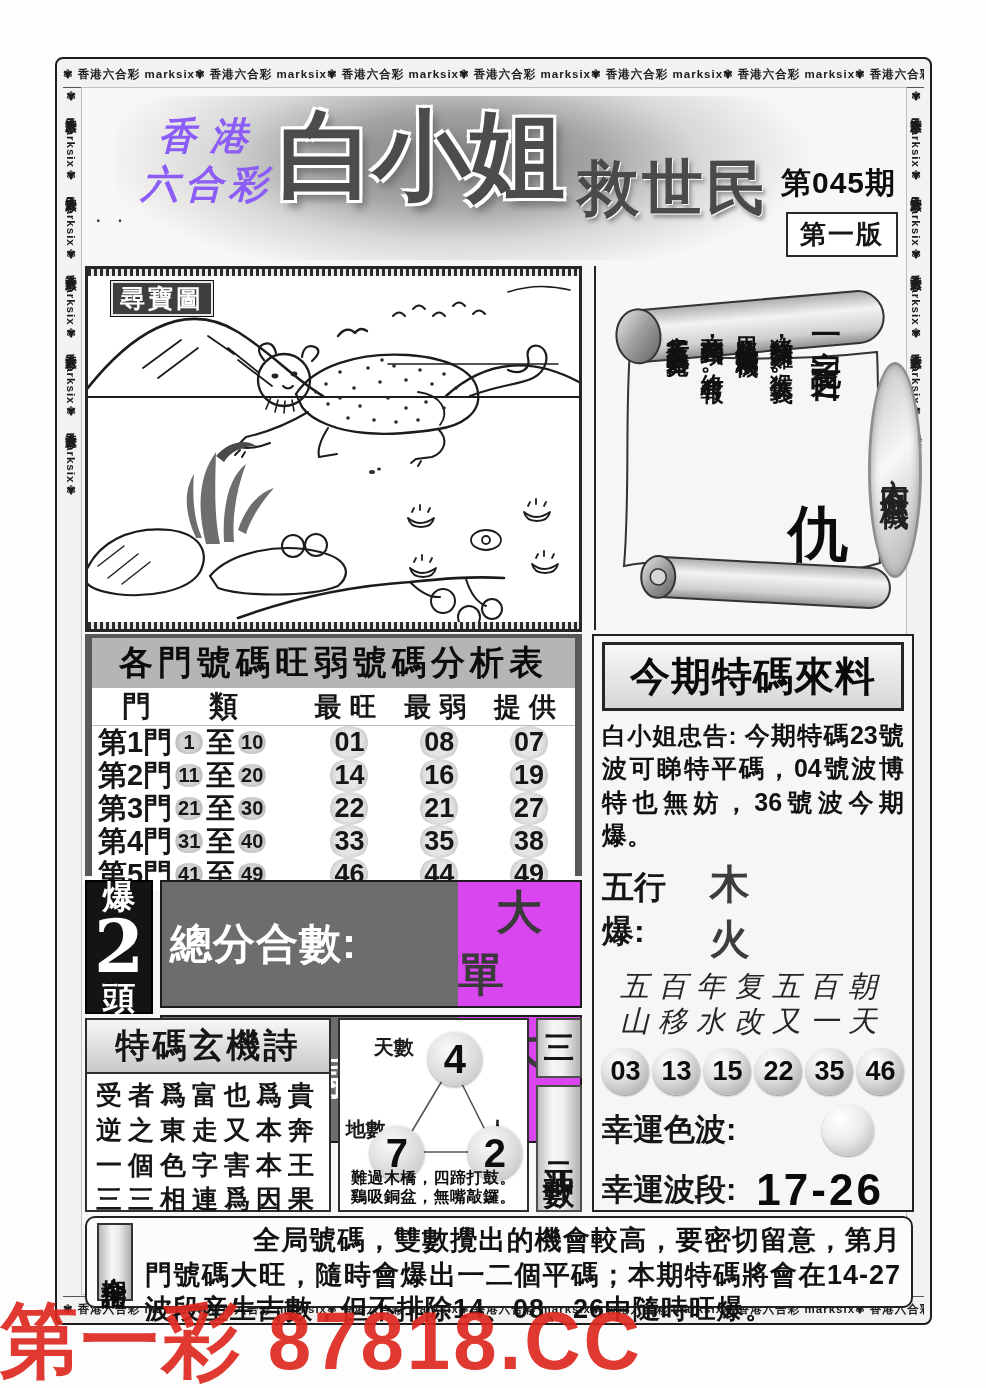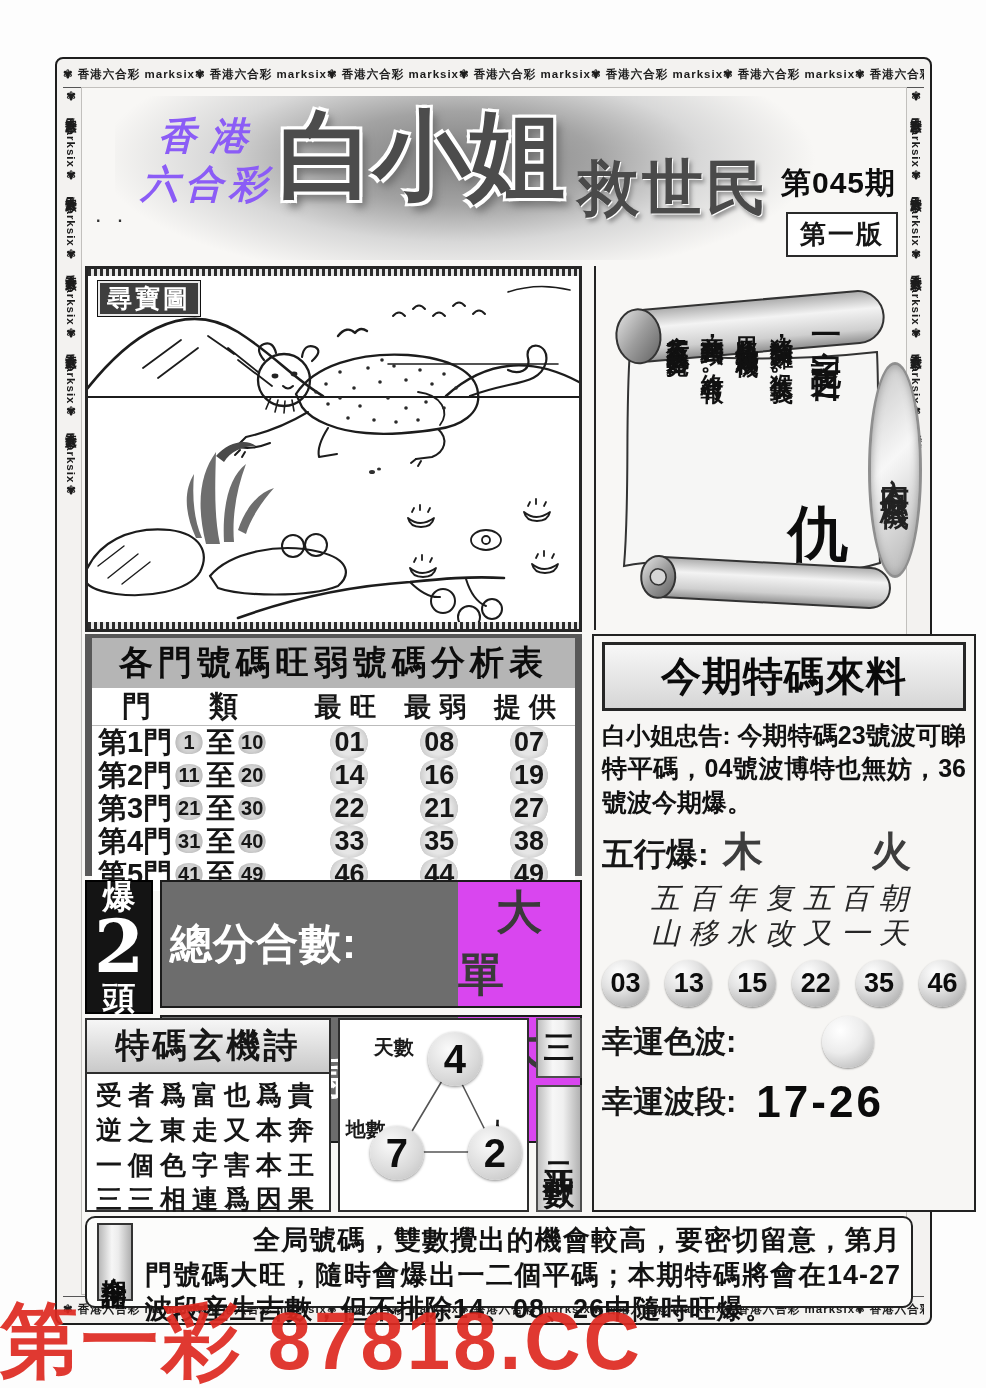--- a/index.html
+++ b/index.html
@@ -30,21 +30,21 @@
   .sub-title{position:absolute;left:578px;top:148px;font-size:61px;font-weight:900;color:#4a4a4a;
      letter-spacing:3px;text-shadow:1px 1px 0 #fff,3px 4px 4px #909090;}
   .issue{position:absolute;left:781px;top:163px;font-size:30px;font-weight:900;color:#0d0d0d;letter-spacing:1px;}
   .edition{position:absolute;left:786px;top:212px;background:#fff;border:2px solid #2a2a2a;
      font-size:26px;font-weight:900;padding:3px 12px;letter-spacing:2px;}
   
   .pictu{position:absolute;left:85px;top:266px;width:497px;height:366px;background:#fff;
      border:3px solid #262626;box-sizing:border-box;}
   .band{height:7px;background:repeating-linear-gradient(90deg,#2c2c2c 0 3px,#e8e8e8 3px 6px);}
   .band.bot{position:absolute;left:0;right:0;bottom:0;}
-  .pic-label{position:absolute;left:9px;top:11px;background:#3e3e3e;color:#fff;font-size:25px;
+  .pic-label{position:absolute;left:22px;top:11px;background:#3e3e3e;color:#fff;font-size:25px;
      font-weight:900;padding:1px 9px;letter-spacing:3px;border:1px solid #111;
      box-shadow:inset 0 0 0 2px #e9e9e9;}
   .pic-svg{position:absolute;left:0;top:7px;width:491px;height:346px;}
   
   .scrollbox{position:absolute;left:594px;top:266px;width:322px;height:364px;border-left:2px solid #222;}
   .scroll-svg{position:absolute;left:0;top:0;width:300px;height:360px;}
   .scroll-text{position:absolute;right:72px;top:52px;height:250px;writing-mode:vertical-rl;
      color:#111;}
   .scroll-text .stitle{font-size:30px;font-weight:900;letter-spacing:8px;margin-left:10px;}
   .scroll-text .sline{font-size:23px;font-weight:700;letter-spacing:3px;margin-left:7px;line-height:1.2;}
@@ -101,21 +101,21 @@
   .tri-cap{position:absolute;left:0;right:0;bottom:3px;text-align:center;font-size:16px;
      font-weight:900;line-height:1.18;color:#0d0d0d;letter-spacing:0.5px;}
   .sy{width:46px;display:flex;flex-direction:column;gap:7px;}
   .sybox{border:2px solid #4d4d4d;background:linear-gradient(90deg,#bfbfbf,#f7f7f7 35%,#efefef 60%,#b2b2b2);
      display:flex;align-items:center;justify-content:center;box-sizing:border-box;
      font-family:"DejaVu Serif",serif;font-weight:bold;font-size:31px;color:#131313;}
   .sybox.s1{height:60px;}
   .sybox.s2{flex:1;}
   .sybox.s2 span{writing-mode:vertical-rl;letter-spacing:8px;}
   
-  .rpanel{position:absolute;left:592px;top:634px;width:384px;height:578px;border:2px solid #222;
+  .rpanel{position:absolute;left:592px;top:634px;width:322px;height:578px;border:2px solid #222;
      background:#f7f6f4;box-sizing:border-box;padding:6px 8px;display:flex;flex-direction:column;overflow:hidden;}
   .sp-title{border:3px solid #262626;background:linear-gradient(#f7f7f7,#d6d6d6);
      font-size:40px;font-weight:900;text-align:center;letter-spacing:1px;padding:4px 0;color:#0a0a0a;}
   .advice{margin-top:8px;font-size:25px;font-weight:700;line-height:1.33;text-align:justify;color:#111;}
   .advice .alab{font-weight:900;font-size:24px;}
   .wuxing{margin-top:5px;display:flex;align-items:baseline;}
   .wuxing .wlab{font-size:32px;font-weight:900;}
   .wuxing .wval{font-size:40px;font-weight:900;color:#3d3d3d;margin-left:14px;letter-spacing:34px;}
   .hand{margin-top:2px;font-family:"DejaVu Serif",serif;font-style:italic;font-size:29px;
      letter-spacing:9px;line-height:1.22;color:#262626;text-align:center;white-space:nowrap;}
@@ -406,20 +406,24 @@
     <div class="tri">
       <svg width="192" height="190" viewBox="0 0 192 190">
         <path d="M112 44 L62 128 M112 44 L154 128 M72 132 L146 132" stroke="#555" stroke-width="1.6" fill="none"></path>
       </svg>
       <div class="tlab" style="left:34px;top:14px;">天數</div>
       <div class="tcirc" style="left:88px;top:12px;">4</div>
       <div class="tlab" style="left:6px;top:96px;">地數</div>
       <div class="tcirc" style="left:30px;top:106px;">7</div>
       <div class="tlab" style="left:148px;top:96px;">人數</div>
       <div class="tcirc" style="left:128px;top:106px;">2</div>
+      <div class="tri-cap">
+        <div>難過木橋，四蹄打鼓。</div>
+        <div>鷄吸銅盆，無嘴敲鑼。</div>
+      </div>
     </div>
     <div class="sy">
       <div class="sybox s1">三</div>
       <div class="sybox s2">
         <span>元神數</span>
       </div>
     </div>
   </div>
 
   <div class="rpanel">

